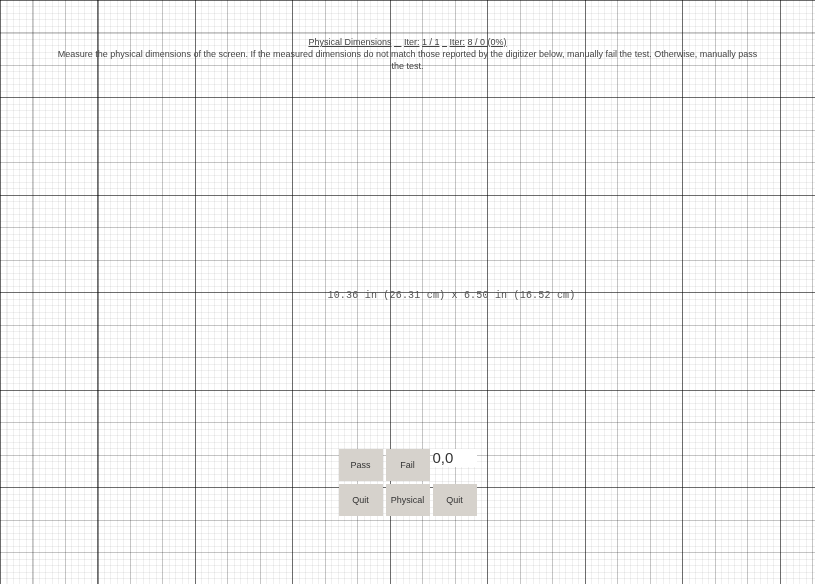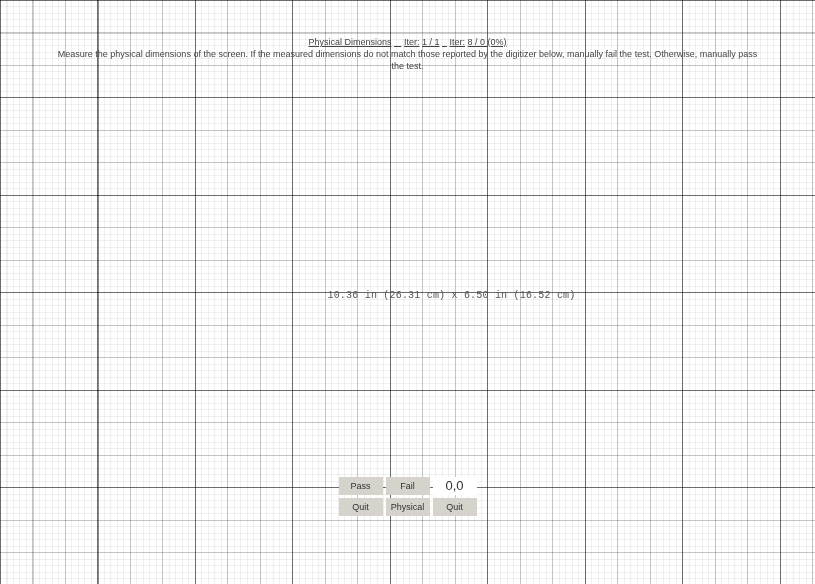--- a/index.html
+++ b/index.html
@@ -79,38 +79,37 @@
     gap: 3px;
   }
   .button-row {
     display: flex;
     gap: 3px;
     align-items: stretch;
     justify-content: center;
   }
   .btn {
     width: 44px;
-    height: 18px;
+    height: 32px;
     font-size: 9px;
     line-height: 18px;
     text-align: center;
     background: #d6d2cc;
     color: #333;
     border: 0;
     padding: 0;
     cursor: pointer;
     font-family: Arial, Helvetica, sans-serif;
     box-sizing: border-box;
   }
   .readout {
     width: 44px;
     height: 18px;
-    font-size: 13px;
+    font-size: 15px;
     line-height: 18px;
-    text-align: center;
     background: #ffffff;
     color: #333;
     box-sizing: border-box;
   }
 </style>
 </head>
 <body>
 
 <div class="stage">
 

